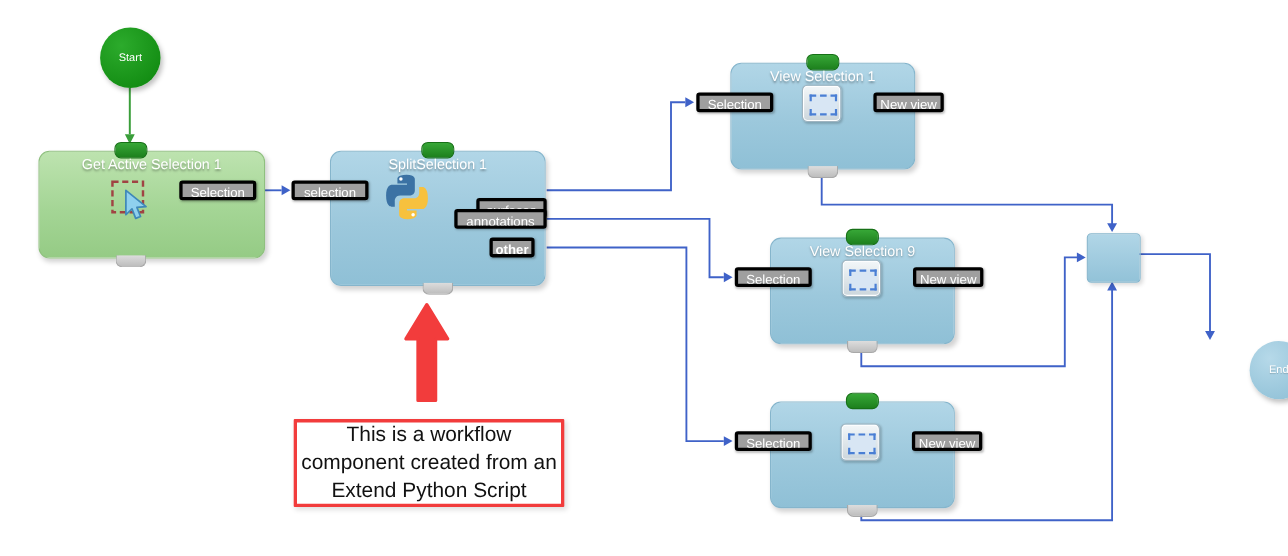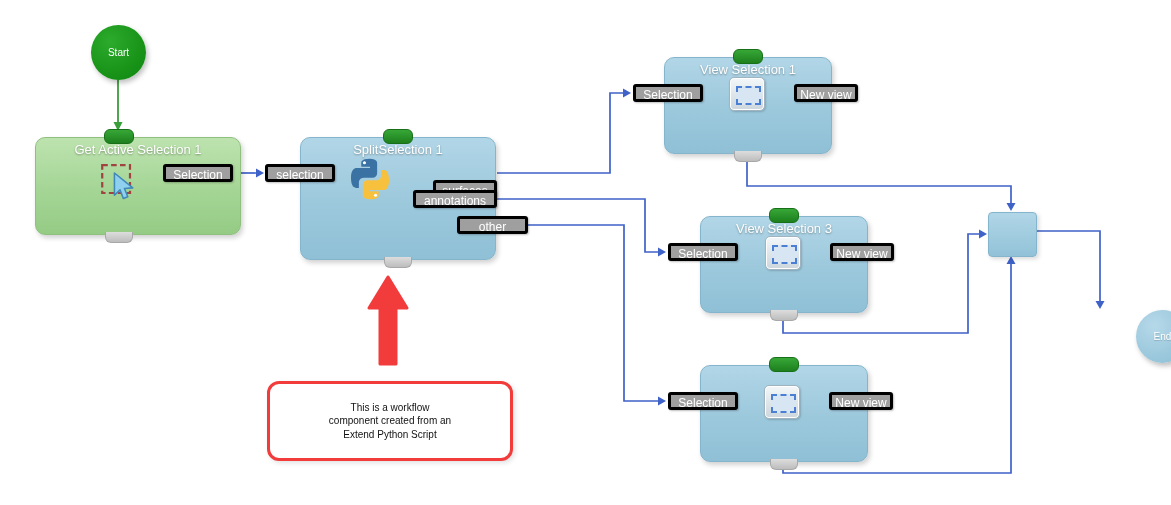--- a/index.html
+++ b/index.html
@@ -68,23 +68,23 @@
     border:1px solid #9fb4c0; border-radius:5px; box-sizing:border-box;
     box-shadow:inset 0 0 0 1px #ffffff, 1px 1px 2px rgba(0,0,0,0.18);
   }
   .marquee-inner {
     position:absolute; left:6px; top:8px; width:21px; height:15px;
     border:2px dashed #4a7fd4; background:#d8e6f4;
   }
 
   .callout {
     position:absolute; z-index:4; left:267px; top:381px; width:240px; height:74px;
-    background:#ffffff; border:3px solid #f23c3c; border-radius:12px;
+    background:#ffffff; border:3px solid #f23c3c; border-radius:1px;
     display:flex; flex-direction:column; justify-content:center;
-    text-align:center; font-size:10px; color:#111111; line-height:1.35;
+    text-align:center; font-size:19px; color:#111111; line-height:1.35;
     box-shadow:2px 2px 5px rgba(0,0,0,0.12);
   }
   .red-arrow { position:absolute; z-index:4; left:0; top:0; pointer-events:none; }
 </style>
 </head>
 <body>
 
 <div class="canvas">
 
   <svg class="wires" width="1171" height="505">
@@ -139,36 +139,36 @@
   </div>
   <svg class="icon-box" style="left:350px;top:158px;" width="40" height="42" viewBox="0 0 100 106">
     <path fill="#3b72a4" d="M49 2c-22 0-21 9.6-21 9.6V22h22v3H16S2 23.4 2 50c0 26.6 12.3 25.6 12.3 25.6H22V62s-.4-12.3 12.6-12.3h21S68 50 68 37.6V13.2S69.8 2 49 2z"></path>
     <path fill="#f7c13e" d="M51 104c22 0 21-9.6 21-9.6V84H50v-3h34s14 1.6 14-25c0-26.6-12.3-25.6-12.3-25.6H78V44s.4 12.3-12.6 12.3h-21S32 56 32 68.4v24.4S30.2 104 51 104z"></path>
     <circle cx="36" cy="12" r="4" fill="#ffffff"></circle>
     <circle cx="64" cy="94" r="4" fill="#ffffff"></circle>
   </svg>
   <div class="pill" style="left:265px;top:164px;width:70px;">selection</div>
   <div class="pill" style="left:433px;top:180px;width:64px;">surfaces</div>
   <div class="pill" style="left:413px;top:190px;width:84px;">annotations</div>
-  <div class="pill" style="left:457px;top:216px;width:71px;">other</div>
+  <div class="pill" style="left:445px;top:216px;width:41px;font-weight:bold;">other</div>
 
   <div class="node blue" style="left:664px;top:57px;width:166px;height:95px;">
     <div class="top-tab" style="left:68px;"></div>
     <div class="node-title">View Selection 1</div>
     <div class="bottom-tab" style="left:69px;"></div>
   </div>
   <div class="marquee-btn" style="left:729px;top:77px;">
     <div class="marquee-inner"></div>
   </div>
   <div class="pill" style="left:633px;top:84px;width:70px;">Selection</div>
   <div class="pill" style="left:794px;top:84px;width:64px;">New view</div>
 
   <div class="node blue" style="left:700px;top:216px;width:166px;height:95px;">
     <div class="top-tab" style="left:68px;"></div>
-    <div class="node-title">View Selection 3</div>
+    <div class="node-title">View Selection 9</div>
     <div class="bottom-tab" style="left:69px;"></div>
   </div>
   <div class="marquee-btn" style="left:765px;top:236px;">
     <div class="marquee-inner"></div>
   </div>
   <div class="pill" style="left:668px;top:243px;width:70px;">Selection</div>
   <div class="pill" style="left:830px;top:243px;width:64px;">New view</div>
 
   <div class="node blue" style="left:700px;top:365px;width:166px;height:95px;">
     <div class="top-tab" style="left:68px;"></div>

